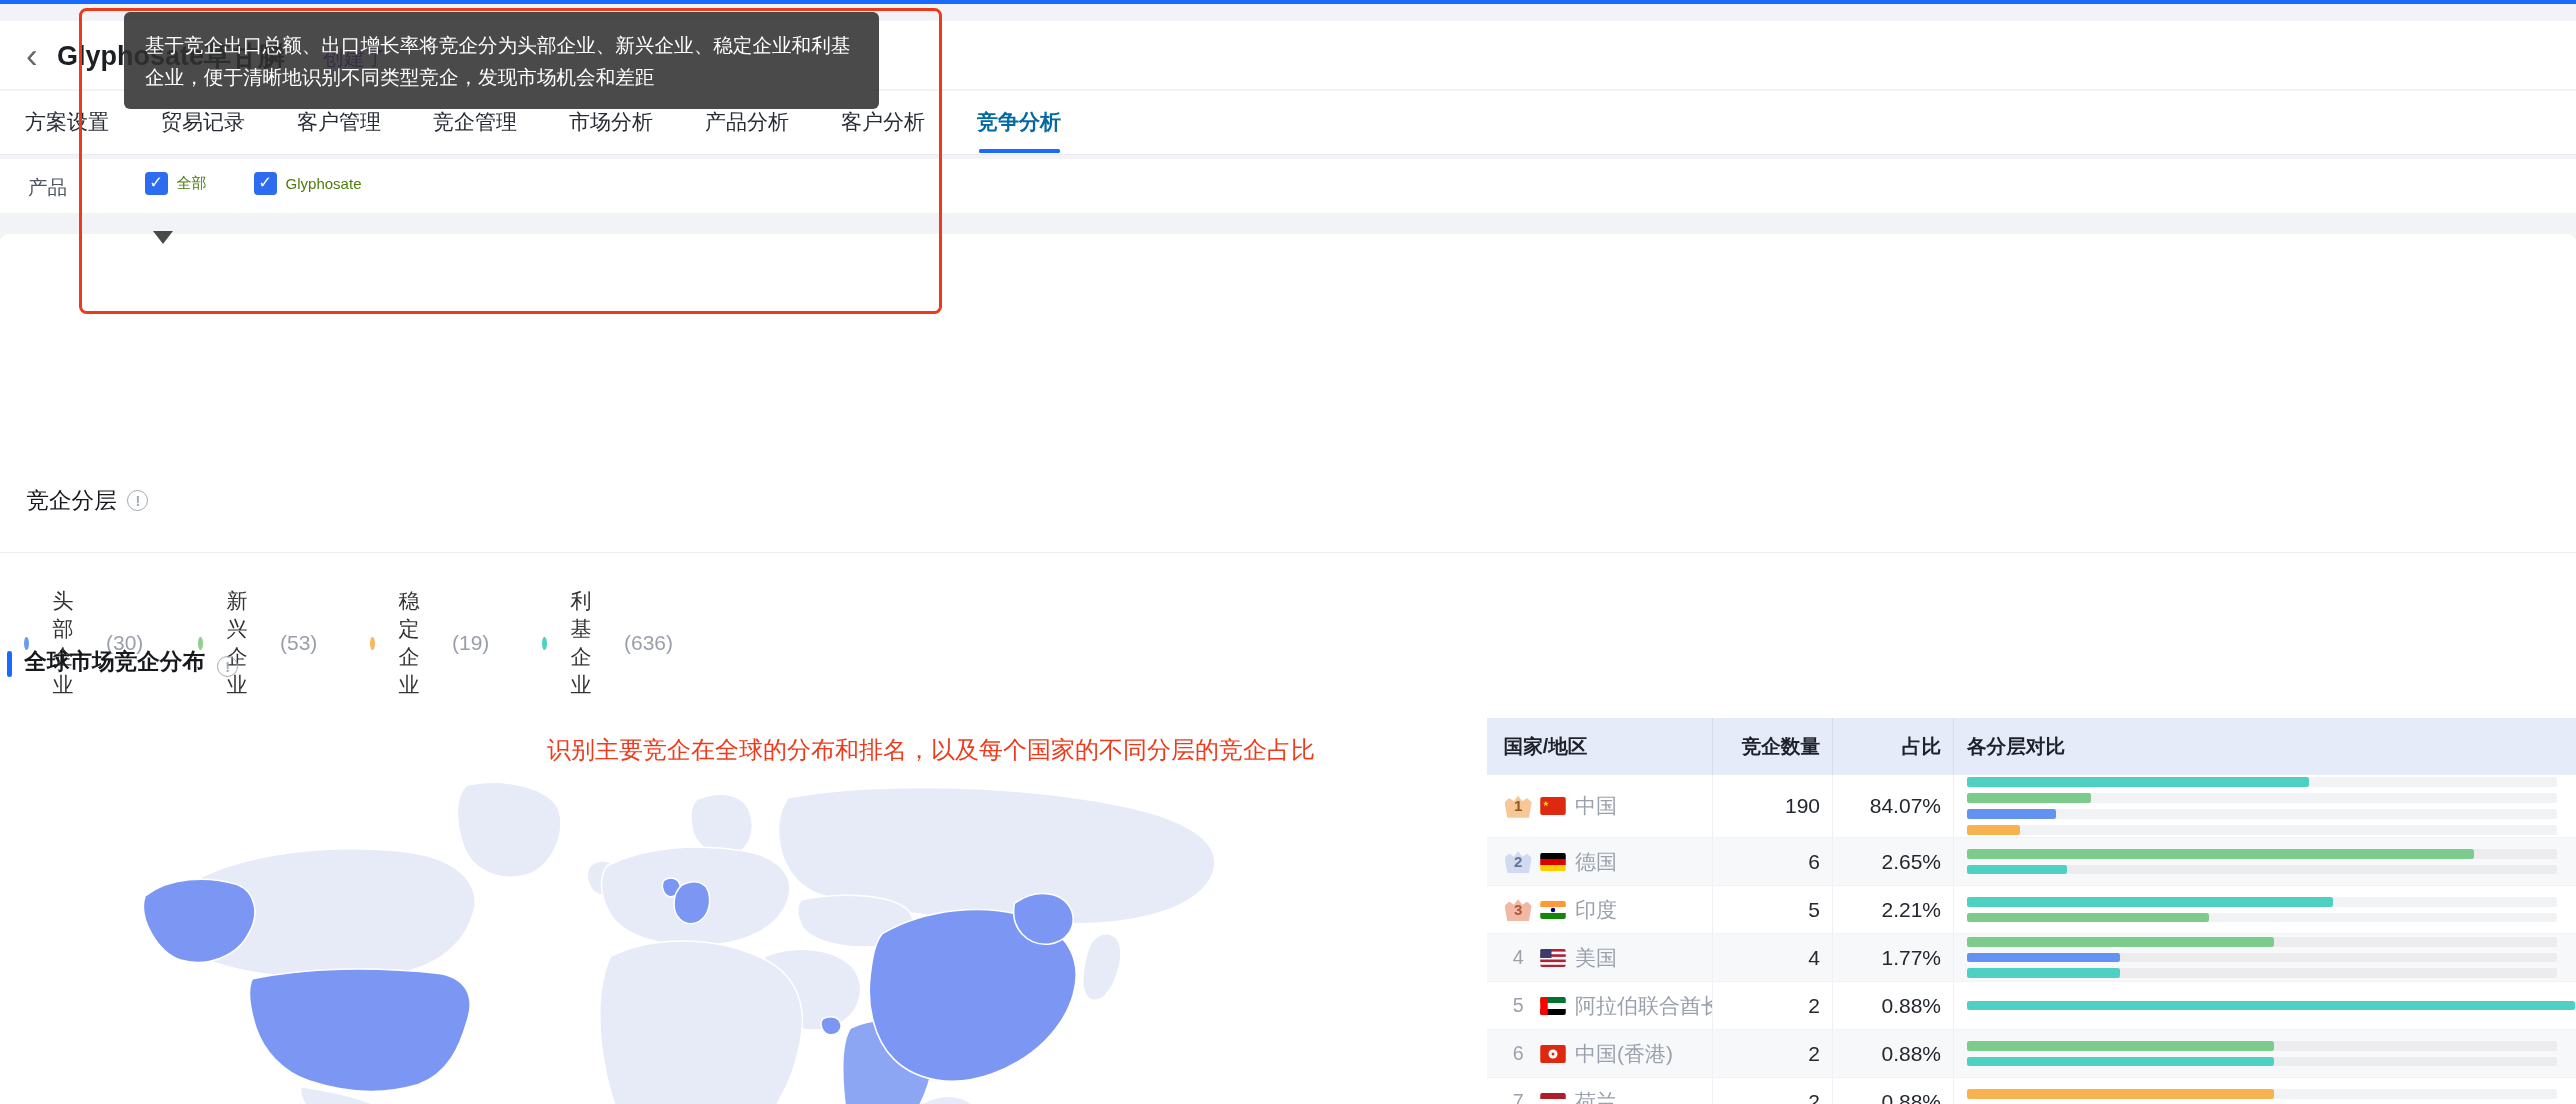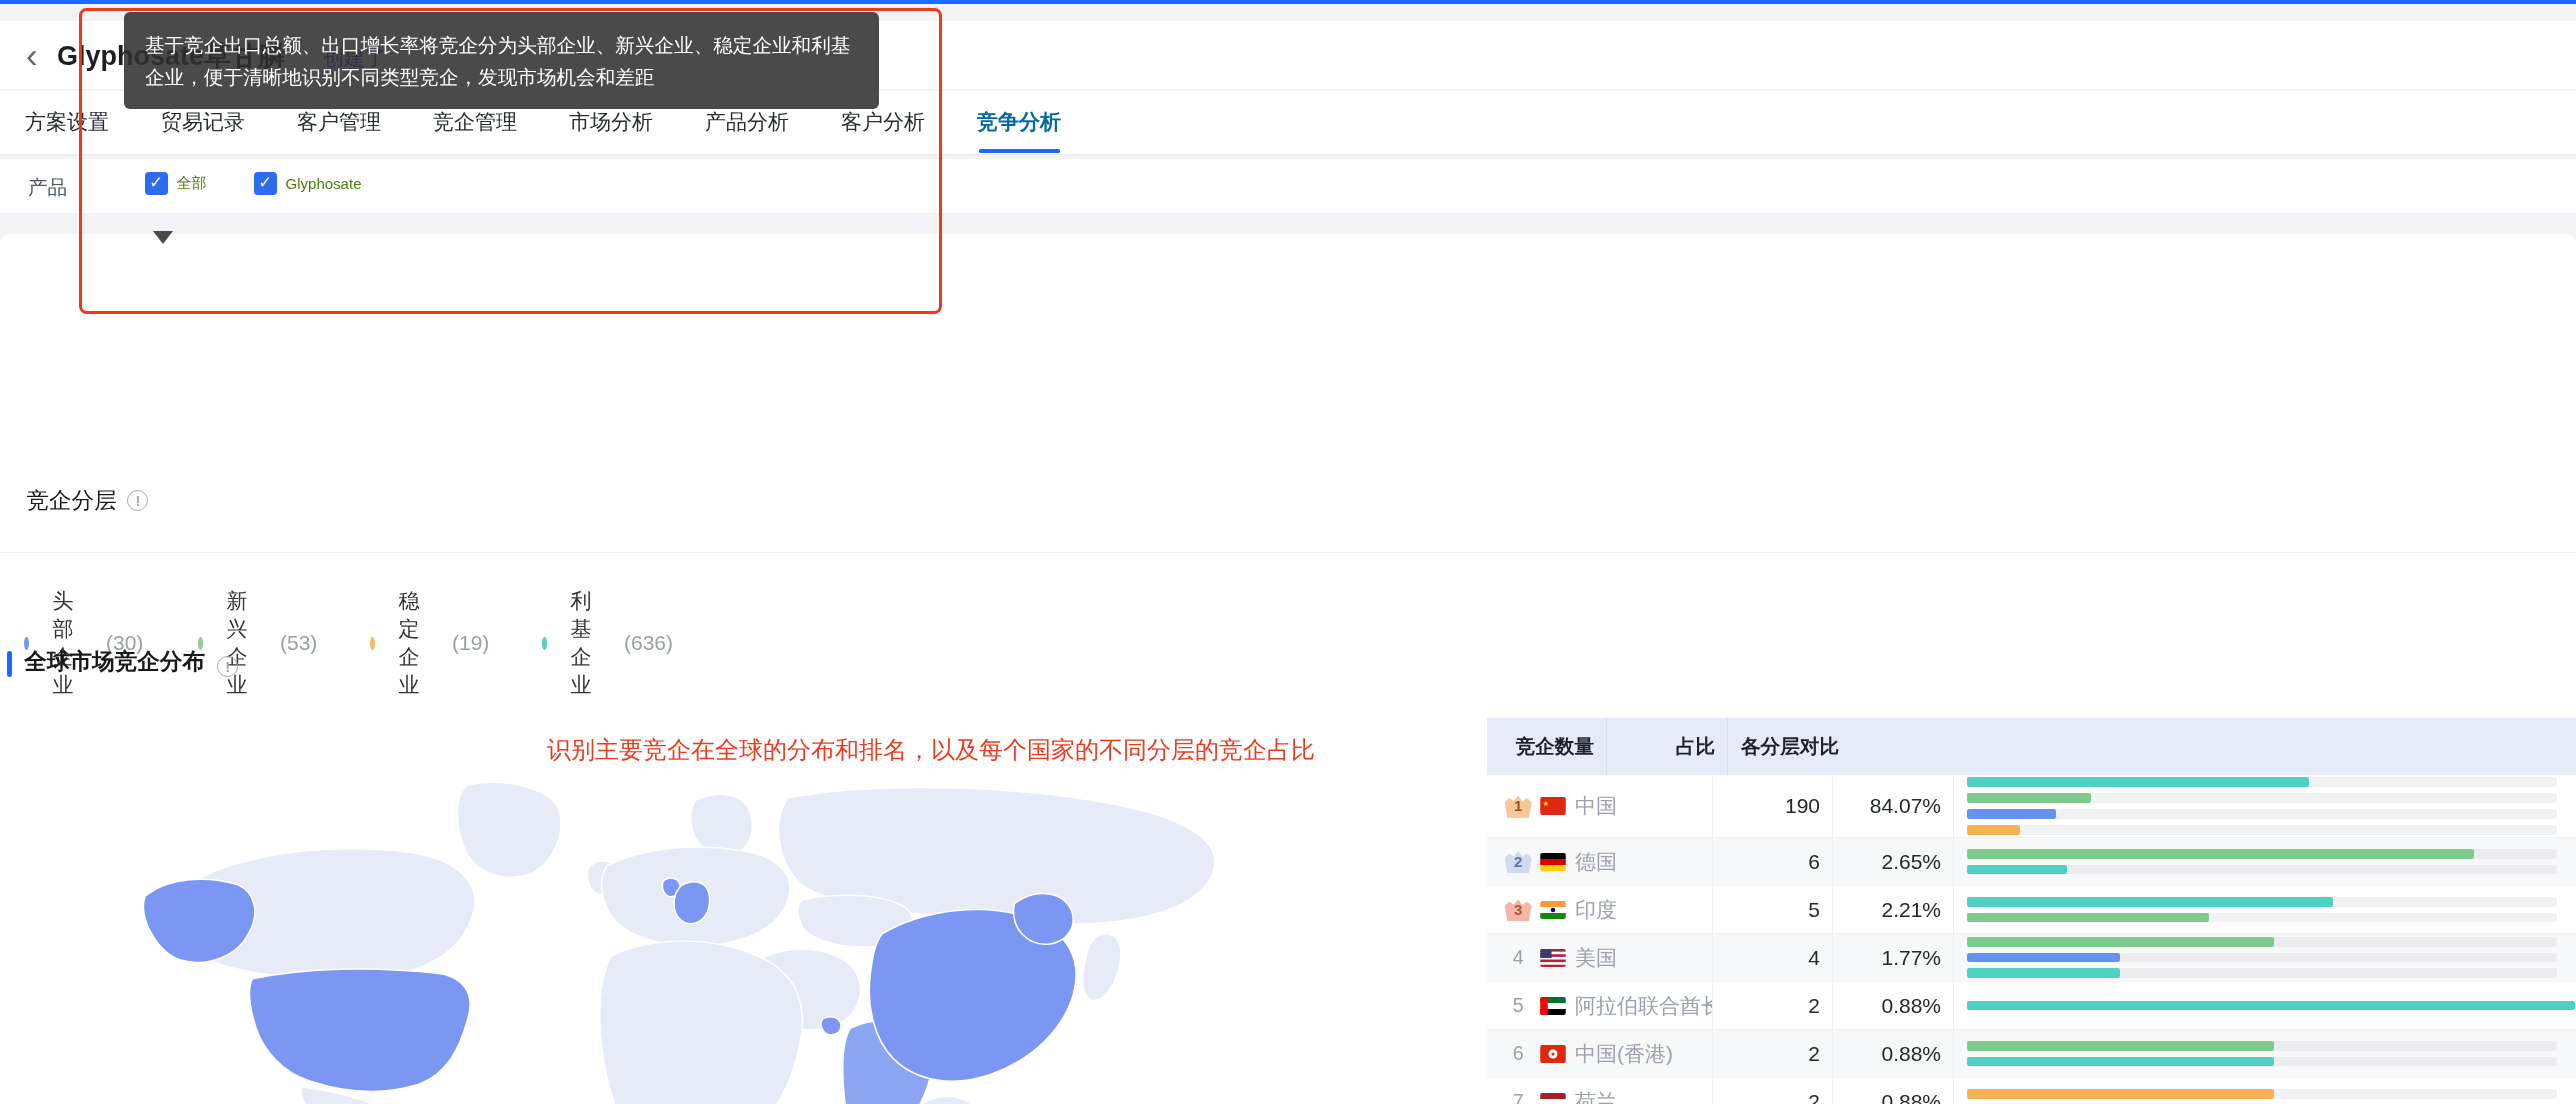--- a/index.html
+++ b/index.html
@@ -197,20 +197,21 @@
       <path d="M1158,496 l9,-4 4,13 -7,16 -8,-9 z" fill="#7b97f3"></path>
       <path d="M1080,565 C1120,553 1180,556 1230,567 C1261,574 1263,590 1240,597 C1200,605 1130,603 1095,593 C1074,586 1067,572 1080,565 Z" fill="#e7ebf8"></path>
       <path d="M1284,214 C1300,198 1319,205 1321,226 C1323,250 1310,281 1295,291 C1279,299 1269,285 1271,262 C1273,240 1276,224 1284,214 Z" fill="#e7ebf8"></path>
       <path d="M1200,555 C1240,523 1310,513 1360,529 C1406,545 1426,580 1411,616 C1392,653 1340,671 1290,663 C1244,655 1204,625 1194,592 C1189,574 1192,564 1200,555 Z" fill="#e7ebf8"></path>
       <path d="M1443,617 C1454,606 1469,611 1469,628 C1469,645 1458,661 1445,659 C1431,655 1434,627 1443,617 Z" fill="#e7ebf8"></path>
     </svg>
   </div>
 
   <div id="rank-table" class="abs">
       <div class="t-row t-head">
+        <div class="c1">国家/地区</div>
         <div class="c2">竞企数量</div>
         <div class="c3">占比</div>
         <div class="c4" style="justify-content: center;">
           <div>各分层对比</div>
         </div>
       </div>
       <div class="t-row t-body tall">
         <div class="c1">
           <div class="rank-box">
             <span class="badge gold">1</span>

